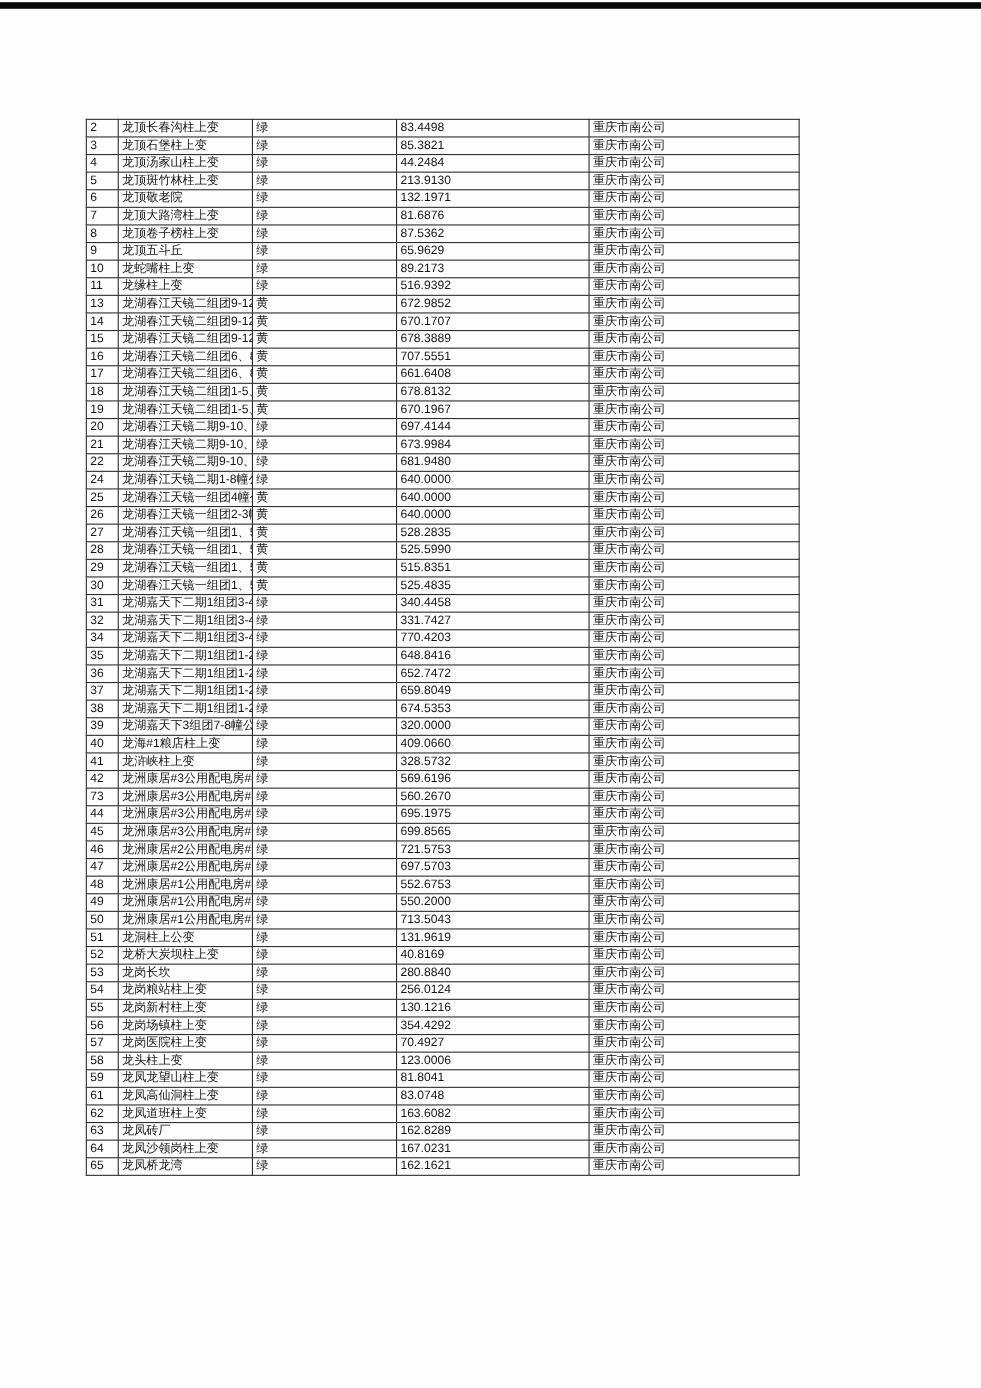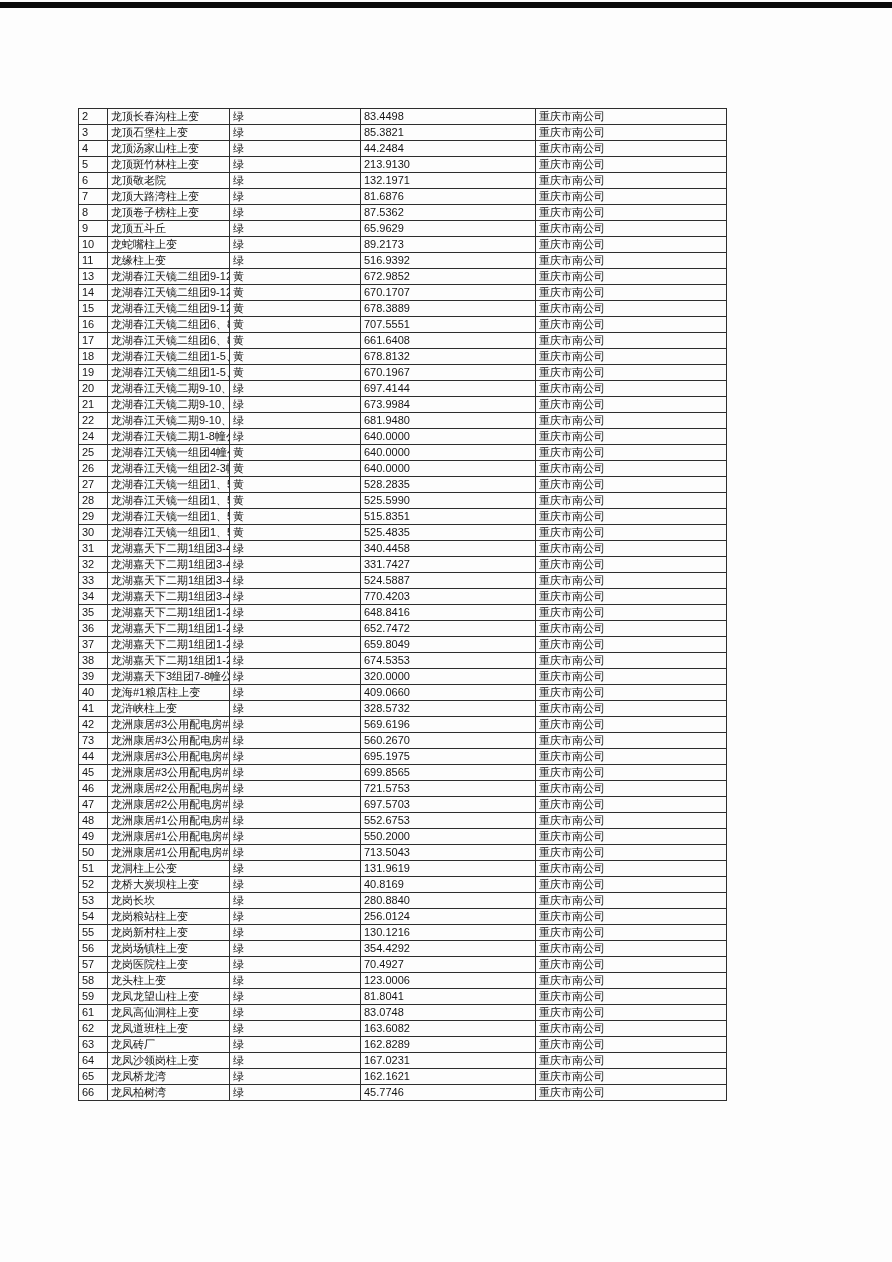--- a/index.html
+++ b/index.html
@@ -258,27 +258,20 @@
         <td class="c4">重庆市南公司</td>
       </tr>
       <tr>
         <td class="c0">32</td>
         <td class="c1">龙湖嘉天下二期1组团3-4</td>
         <td class="c2">绿</td>
         <td class="c3">331.7427</td>
         <td class="c4">重庆市南公司</td>
       </tr>
       <tr>
-        <td class="c0">33</td>
-        <td class="c1">龙湖嘉天下二期1组团3-4</td>
-        <td class="c2">绿</td>
-        <td class="c3">524.5887</td>
-        <td class="c4">重庆市南公司</td>
-      </tr>
-      <tr>
         <td class="c0">34</td>
         <td class="c1">龙湖嘉天下二期1组团3-4</td>
         <td class="c2">绿</td>
         <td class="c3">770.4203</td>
         <td class="c4">重庆市南公司</td>
       </tr>
       <tr>
         <td class="c0">35</td>
         <td class="c1">龙湖嘉天下二期1组团1-2</td>
         <td class="c2">绿</td>
@@ -479,23 +472,16 @@
         <td class="c1">龙凤沙领岗柱上变</td>
         <td class="c2">绿</td>
         <td class="c3">167.0231</td>
         <td class="c4">重庆市南公司</td>
       </tr>
       <tr>
         <td class="c0">65</td>
         <td class="c1">龙凤桥龙湾</td>
         <td class="c2">绿</td>
         <td class="c3">162.1621</td>
-        <td class="c4">重庆市南公司</td>
-      </tr>
-      <tr>
-        <td class="c0">66</td>
-        <td class="c1">龙凤柏树湾</td>
-        <td class="c2">绿</td>
-        <td class="c3">45.7746</td>
         <td class="c4">重庆市南公司</td>
       </tr>
     </tbody>
 </table>
 
 </body></html>

